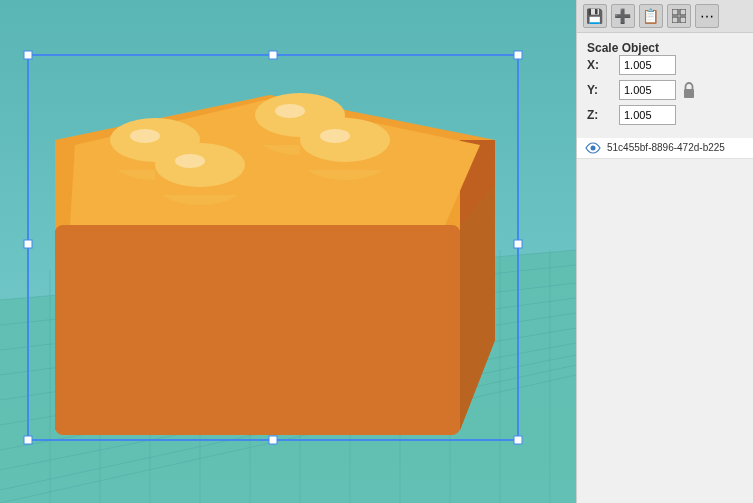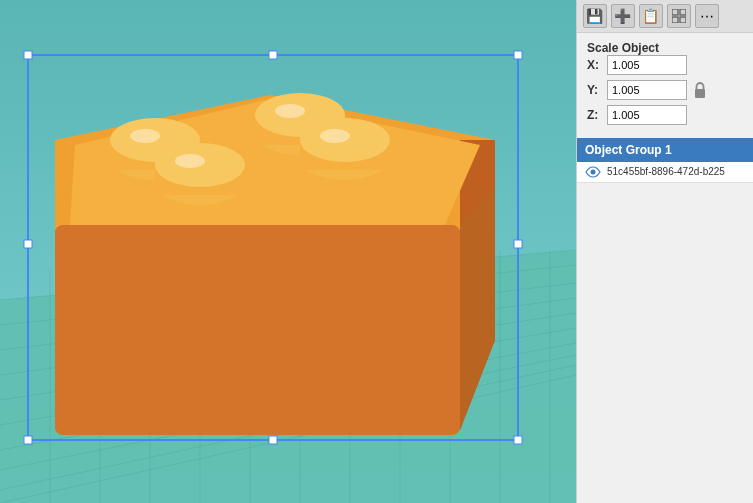--- a/index.html
+++ b/index.html
@@ -75,26 +75,27 @@
     }
 
     .scale-label {
       width: 16px;
       font-size: 12px;
       color: #333;
       font-weight: bold;
     }
 
     .scale-input {
-      width: 80px;
+      width: 57px;
       height: 20px;
       border: 1px solid #aaa;
       background: white;
       padding: 1px 4px;
       font-size: 11px;
+      margin-left: 12px;
     }
 
     .lock-icon-container {
       display: flex;
       align-items: center;
       justify-content: center;
       margin-left: 2px;
     }
 
     
@@ -276,21 +277,20 @@
       </span>
     </div>
 
     <div class="scale-row">
       <span class="scale-label">Z:</span>
       <input class="scale-input" type="text" value="1.005" style="">
     </div>
   </div>
 
   <div class="object-group-section">
-    <div class="object-group-header">Object Group 1</div>
 
     <div class="object-group-item">
       <span class="eye-icon">
         <svg width="16" height="12" viewBox="0 0 16 12" fill="none" xmlns="http://www.w3.org/2000/svg">
           <path d="M8 1C4 1 1 6 1 6s3 5 7 5 7-5 7-5-3-5-7-5z" stroke="#3a7abf" stroke-width="1.2" fill="none"></path>
           <circle cx="8" cy="6" r="2.5" fill="#3a7abf"></circle>
         </svg>
       </span>
       <span class="object-name">51c455bf-8896-472d-b225</span>
     </div>

